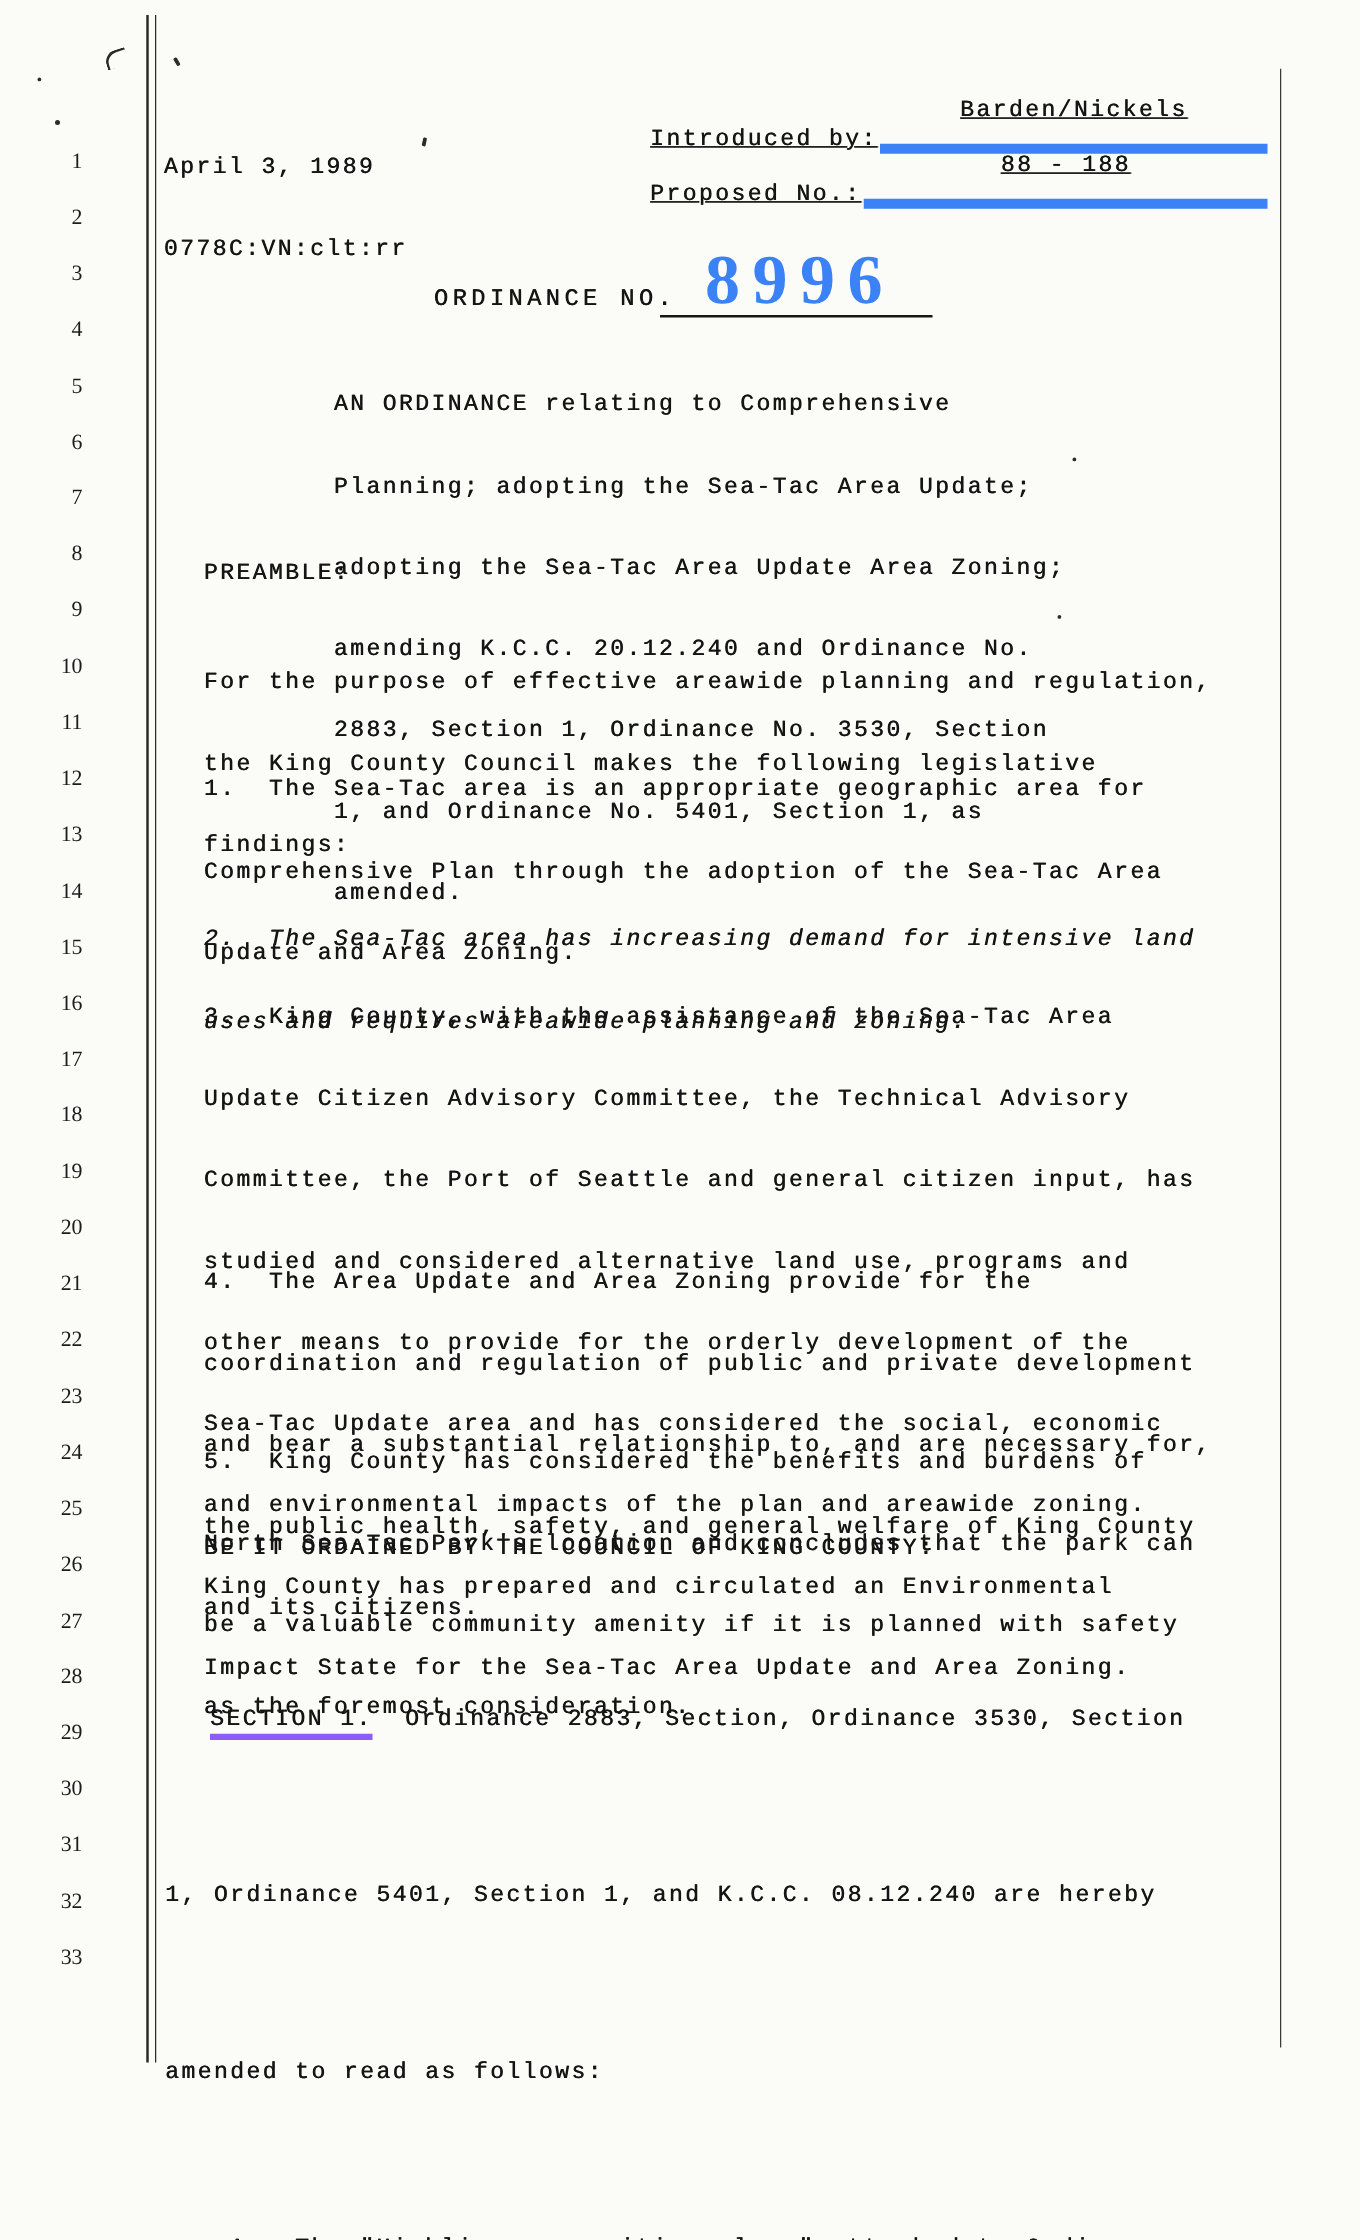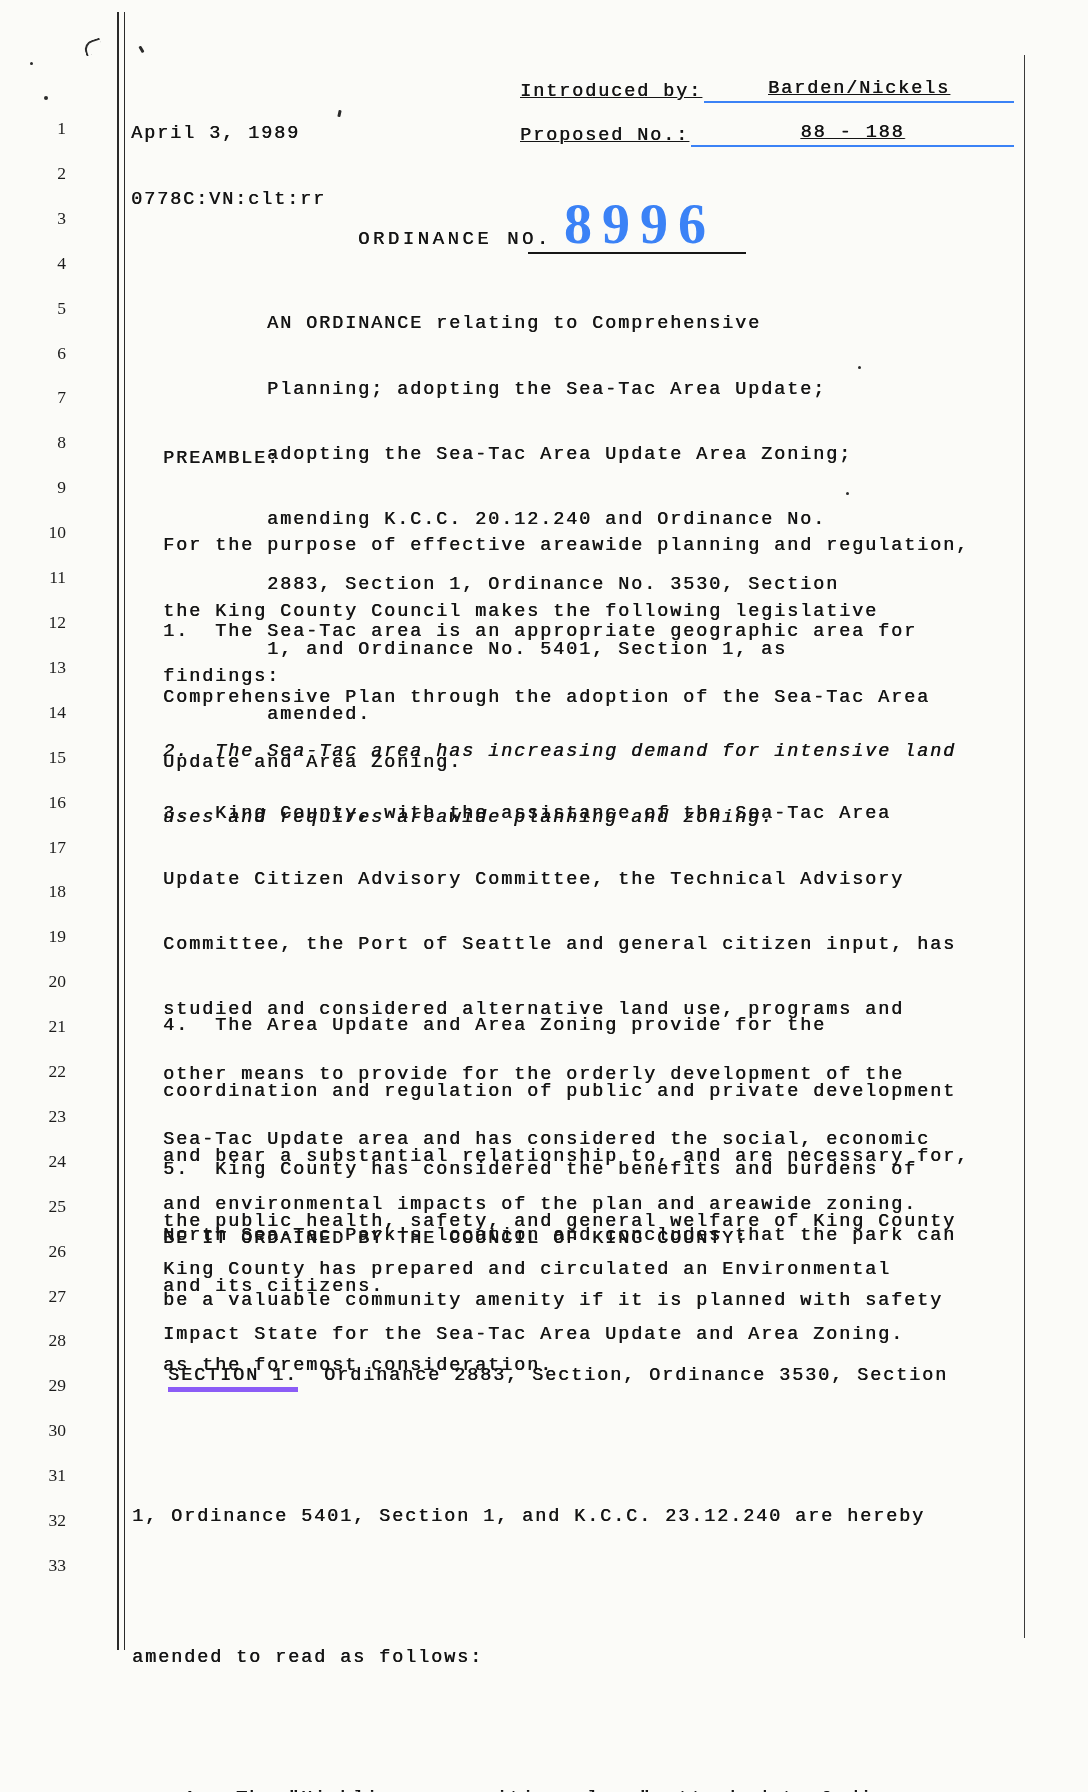--- a/index.html
+++ b/index.html
@@ -44,22 +44,22 @@
     font-family:"Liberation Serif", serif;
     font-size:17.5px; color:#1c1c1c;
   }
   .line-numbers span { display:block; height:20px; line-height:20px; padding-right:4px; }
 
   
   .hdr-row { position:absolute; left:520px; width:494px; display:flex; align-items:flex-end;text-decoration:underline; }
   .hdr-label { flex:none; }
   .hdr-fill {
     flex:1 1 auto; text-align:center;
-    border-bottom:2px solid #3b82f6;
-    padding-bottom:1px; margin-left:2px;
+    border-bottom:8px solid #3b82f6;
+    padding-bottom:15px; margin-left:2px;
   }
 
   .ord-label { font-size:19px; letter-spacing:3.5px; }
   .ord-number {
     position:absolute; top:192px; left:540px; width:200px;
     text-align:center;
     font-family:"Liberation Serif", serif;
     font-weight:700; font-size:56px; letter-spacing:10px;
     color:#3b82f6; white-space:nowrap;
   }
@@ -130,21 +130,21 @@
 
   <div class="hdr-row tw" style="top:78px;">
     <span class="hdr-label">Introduced by:</span>
     <span class="hdr-fill">Barden/Nickels</span>
   </div>
   <div class="hdr-row tw" style="top:122px;">
     <span class="hdr-label">Proposed No.:</span>
     <span class="hdr-fill">88 - 188</span>
   </div>
 
-  <div class="block tw ord-label" style="top:229px; left:358px;text-align:right;">ORDINANCE NO.</div>
+  <div class="block tw ord-label" style="top:229px; left:347px;text-align:right;">ORDINANCE NO.</div>
   <div class="ord-number">8996</div>
   <div class="ord-underline"></div>
 
   <div class="block tw" style="top:270px; left:267px;">
     <div>AN ORDINANCE relating to Comprehensive</div>
     <div>Planning; adopting the Sea-Tac Area Update;</div>
     <div>adopting the Sea-Tac Area Update Area Zoning;</div>
     <div>amending K.C.C. 20.12.240 and Ordinance No.</div>
     <div>2883, Section 1, Ordinance No. 3530, Section</div>
     <div>1, and Ordinance No. 5401, Section 1, as</div>
@@ -194,21 +194,21 @@
     <div>5.  King County has considered the benefits and burdens of</div>
     <div>North Sea-Tac Park's location and concludes that the park can</div>
     <div>be a valuable community amenity if it is planned with safety</div>
     <div>as the foremost consideration.</div>
   </div>
 
   <div class="block tw" style="top:1228px; left:163px;">BE IT ORDAINED BY THE COUNCIL OF KING COUNTY:</div>
 
   <div class="block tw dbl-space" style="top:1258px; left:132px;">
     <div class="indent-36"><span class="sec-heading">SECTION 1.</span><span>  Ordinance 2883, Section, Ordinance 3530, Section</span></div>
-    <div>1, Ordinance 5401, Section 1, and K.C.C. 23.12.240 are hereby</div>
+    <div>1, Ordinance 5401, Section 1, and K.C.C. 08.12.240 are hereby</div>
     <div>amended to read as follows:</div>
     <div class="indent-52">A.  The "Highline communities plan," attached to Ordinance</div>
     
     
   </div>
 
   <div class="arc" style="top:40px; left:84px;"></div>
   <div class="speck" style="top:96px; left:44px; width:4px; height:4px;"></div>
   <div class="speck" style="top:62px; left:30px; width:3px; height:3px;"></div>
   <div class="tick" style="top:110px; left:338px;"></div>

